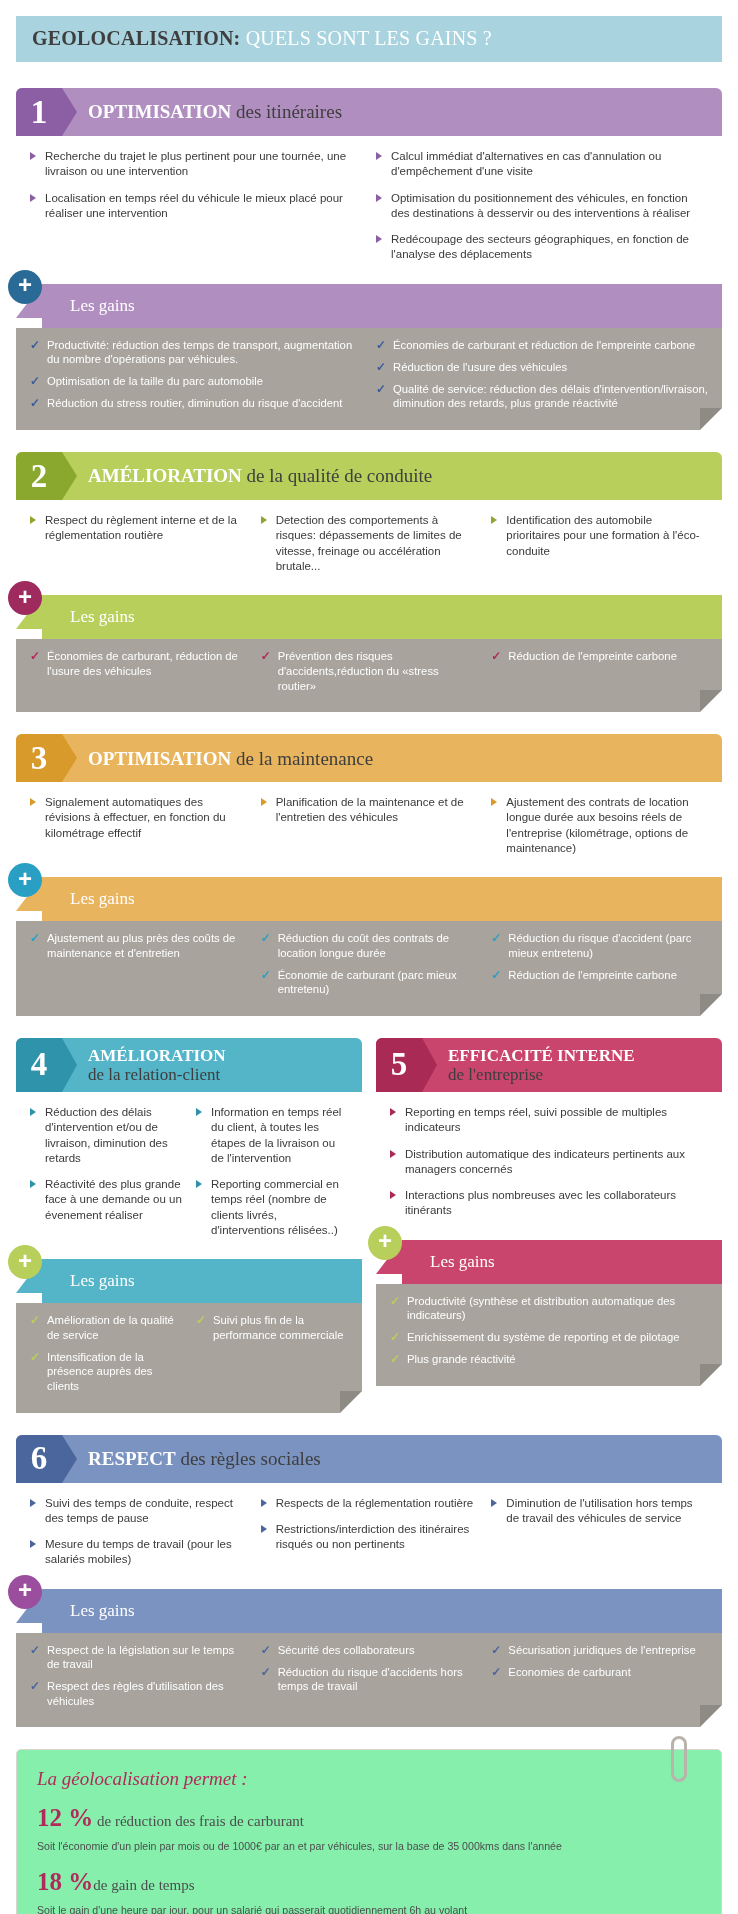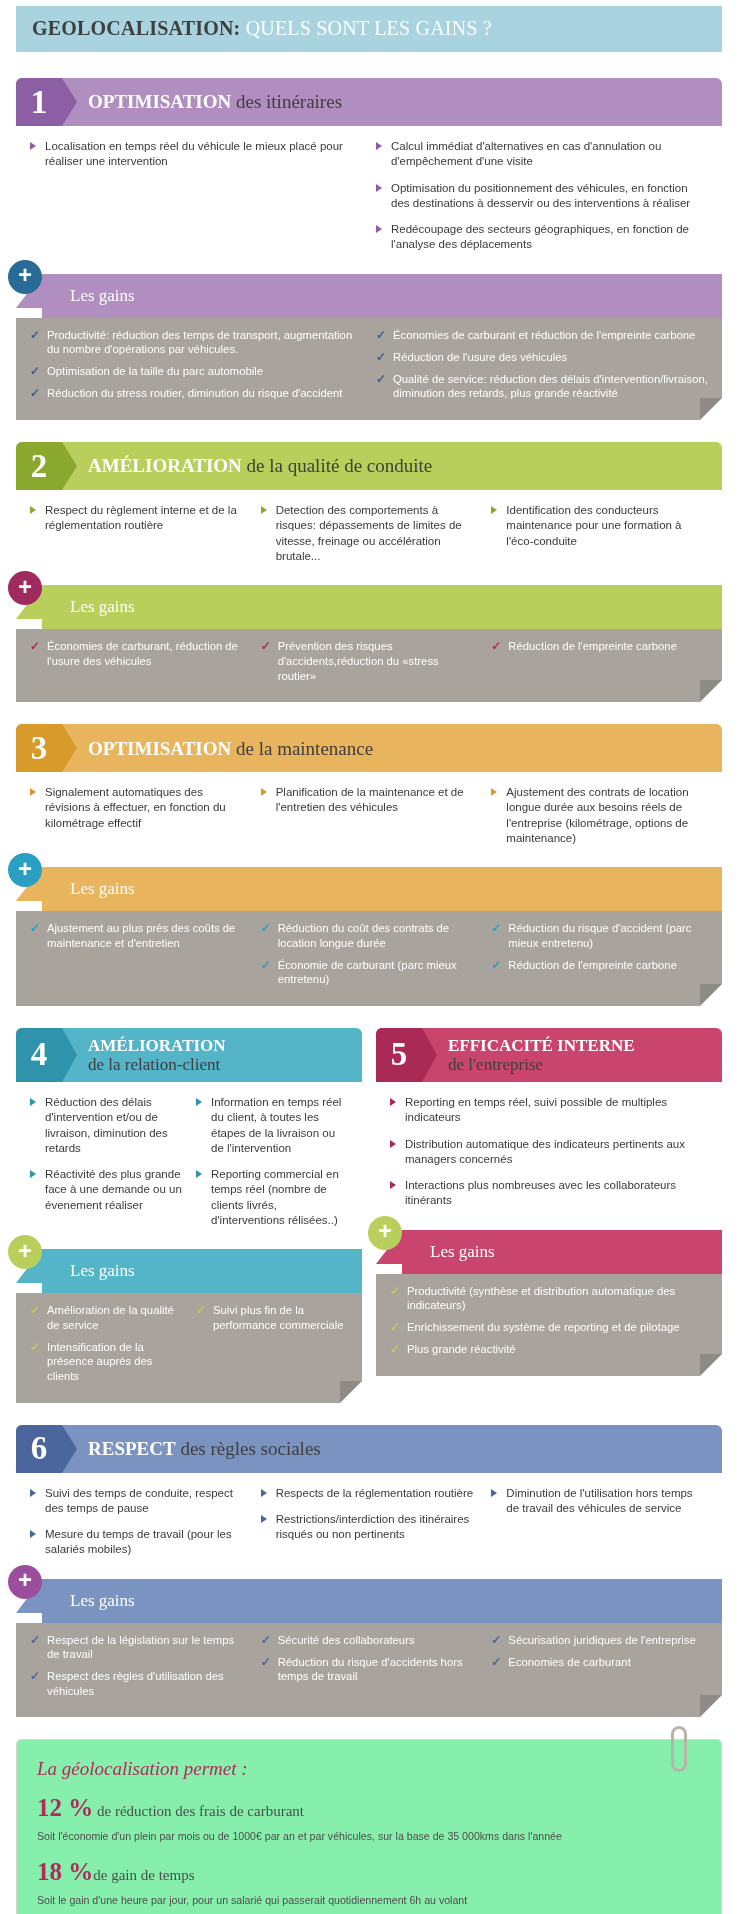--- a/index.html
+++ b/index.html
@@ -6,21 +6,21 @@
   body {
     width: 738px;
     background: #ffffff;
     font-family: "Liberation Sans", sans-serif;
     color: #333;
   }
   .page { width: 738px; position: relative; padding: 0 0 10px 0; }
 
   
   .header-banner {
-    margin: 6px 16px 26px 16px;
+    margin: 16px 16px 26px 16px;
     background: #a8d3df;
     padding: 11px 16px 12px 16px;
   }
   .header-banner .h-strong {
     font-family: "Liberation Serif", serif;
     font-weight: bold;
     font-size: 20px;
     color: #3e3e3e;
     letter-spacing: 0.2px;
   }
@@ -240,20 +240,24 @@
     <div class="sec-head" style="background:#b08fc0">
       <div class="numbox" style="background:#8c5fa5;color:#8c5fa5">
         <span style="color:#fff">1</span>
       </div>
       <div class="title"><span class="strong">OPTIMISATION</span><span> des itinéraires</span></div>
     </div>
     <div class="sec-body">
           <div class="col">
             <div class="bullet">
        <span class="tri" style="color:#8c5fa5"></span>
+       <span>Recherche du trajet le plus pertinent pour une tournée, une livraison ou une intervention</span>
+     </div>
+            <div class="bullet">
+       <span class="tri" style="color:#8c5fa5"></span>
        <span>Localisation en temps réel du véhicule le mieux placé pour réaliser une intervention</span>
      </div>
           </div>
           <div class="col">
             <div class="bullet">
        <span class="tri" style="color:#8c5fa5"></span>
        <span>Calcul immédiat d'alternatives en cas d'annulation ou d'empêchement d'une visite</span>
      </div>
             <div class="bullet">
        <span class="tri" style="color:#8c5fa5"></span>
@@ -321,21 +325,21 @@
           </div>
           <div class="col">
             <div class="bullet">
        <span class="tri" style="color:#8aa82e"></span>
        <span>Detection des comportements à risques: dépassements de limites de vitesse, freinage ou accélération brutale...</span>
      </div>
           </div>
           <div class="col">
             <div class="bullet">
        <span class="tri" style="color:#8aa82e"></span>
-       <span>Identification des conducteurs maintenance pour une formation à l'éco-conduite</span>
+       <span>Identification des automobile prioritaires pour une formation à l'éco-conduite</span>
      </div>
           </div>
         </div>
     <div class="gains-wrap">
       <div class="plus-badge" style="background:#9e2a5e">
             <span>+</span>
           </div>
       <div class="gains-head" style="color:#b9cf5c;background:#b9cf5c">
         <span class="lbl">Les gains</span>
       </div>

